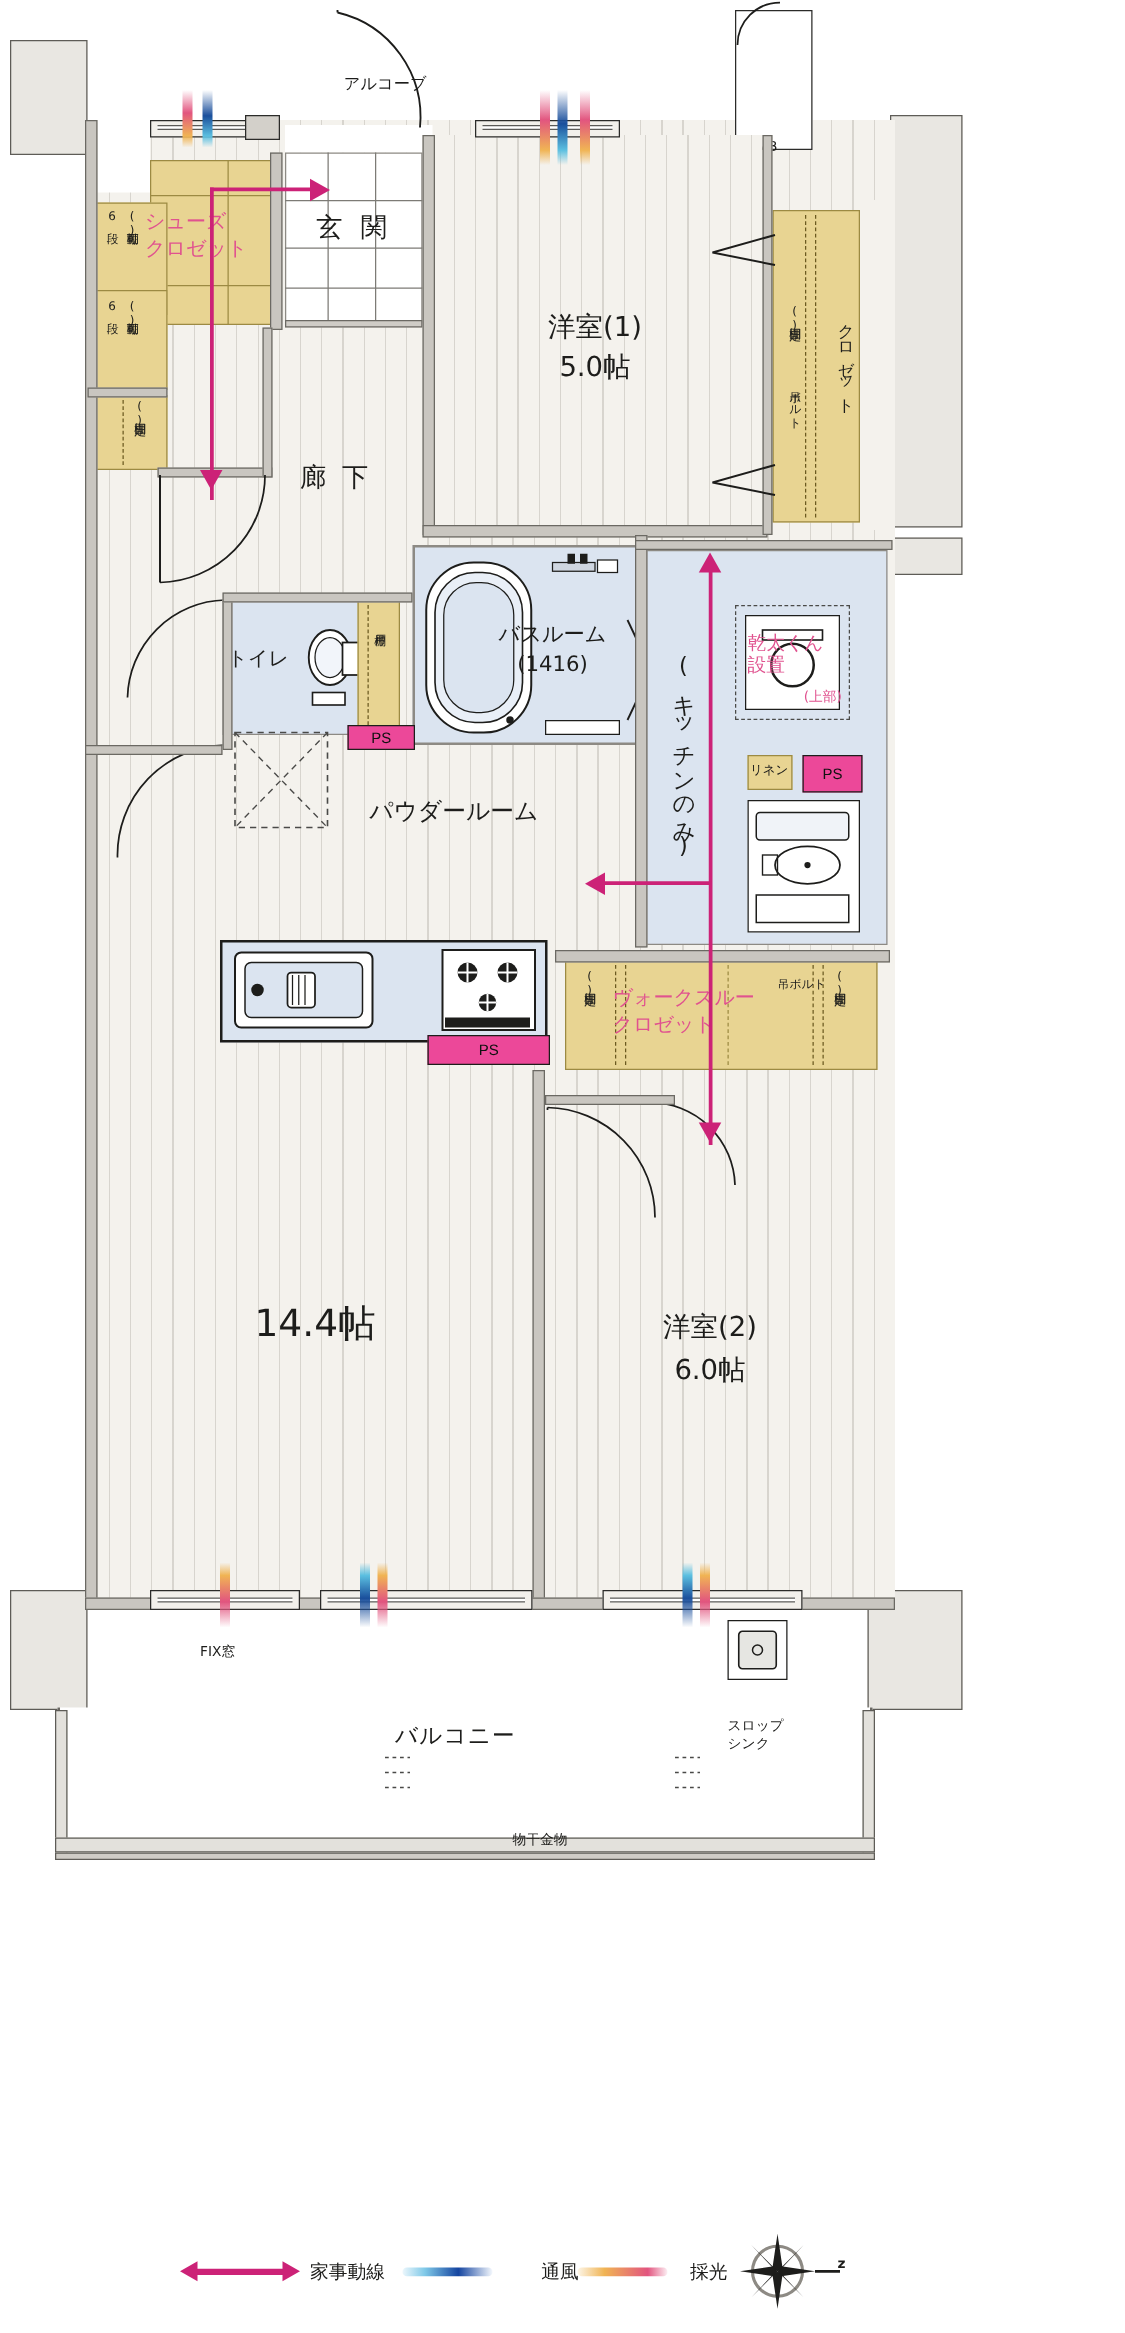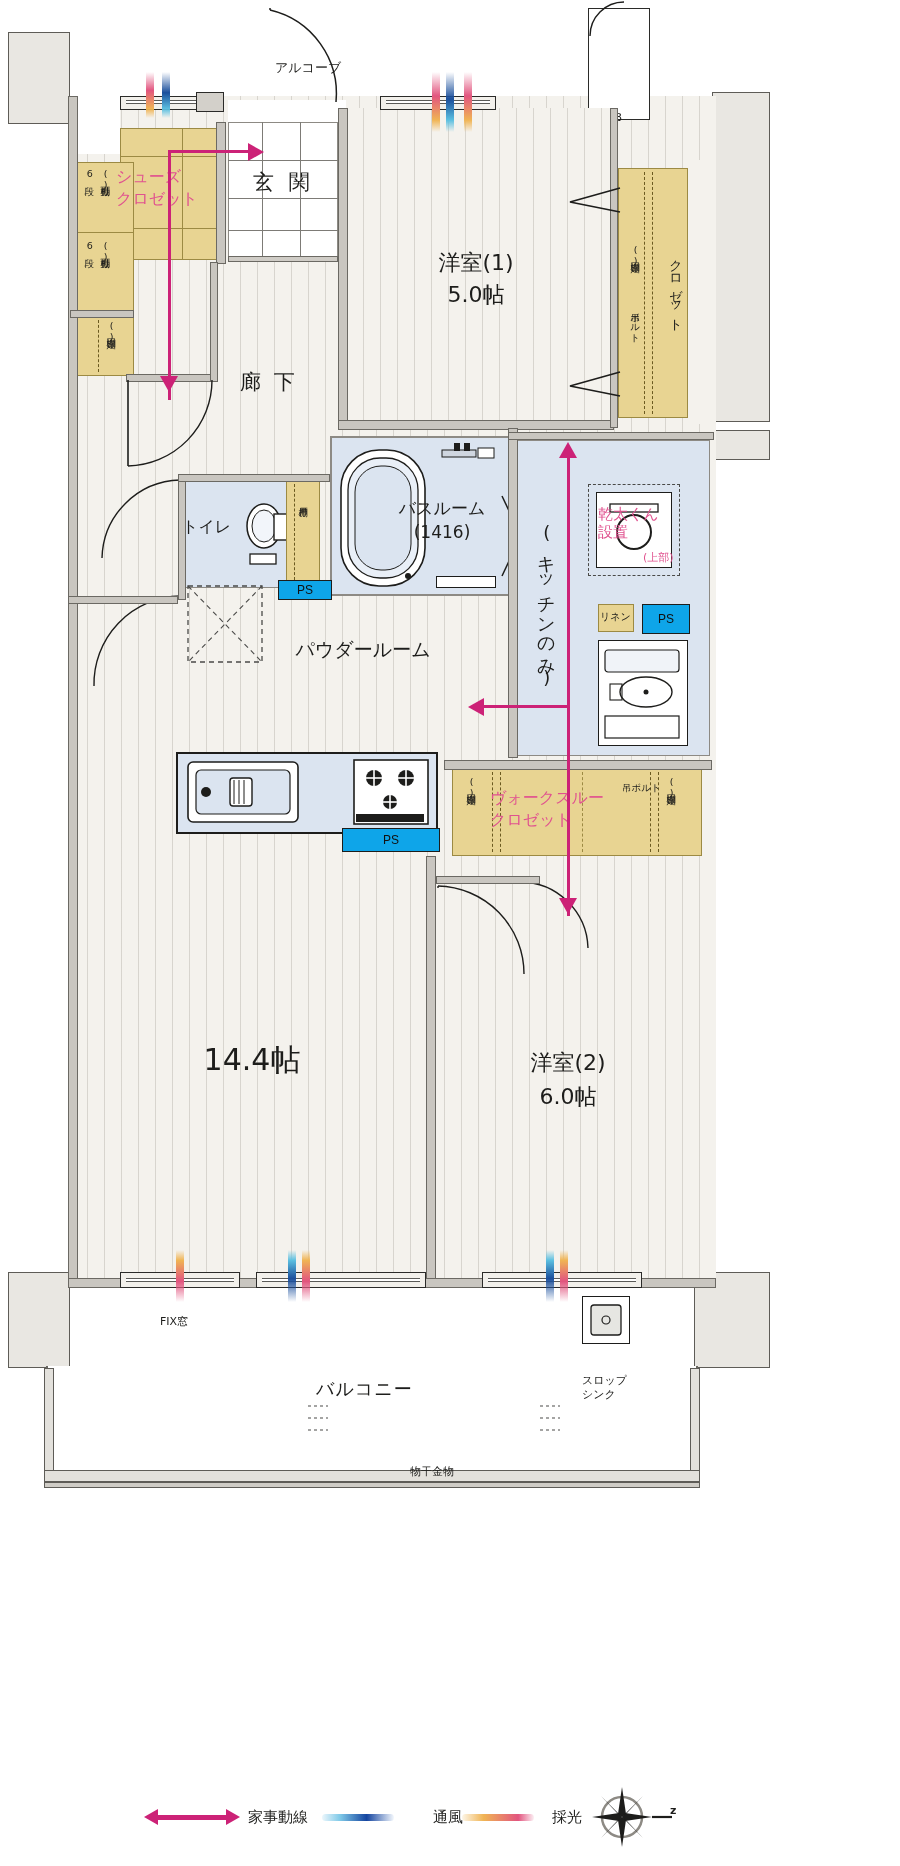--- a/index.html
+++ b/index.html
@@ -60,21 +60,21 @@
   
   #legend{position:absolute;left:0;top:1782px;width:767px;height:70px;}
   .lg-item{position:absolute;font-size:15px;color:#1d1d1b;
            font-family:"DejaVu Sans","Liberation Sans",sans-serif;}
   .lg-bar-flow{position:absolute;height:5px;background:#cc2277;}
   .lg-bar-vent{position:absolute;height:7px;border-radius:4px;
     background:linear-gradient(to right,rgba(130,200,235,.15),#7fc9e8 25%,#1545a0 62%,rgba(200,220,245,.2));}
   .lg-bar-light{position:absolute;height:7px;border-radius:4px;
     background:linear-gradient(to right,rgba(245,210,140,.2),#f0b454 30%,#e2557f 78%,rgba(235,150,180,.15));}
 
-  .ps{position:absolute;background:#0ea5e9;border:1.4px solid #1d1d1b;
+  .ps{position:absolute;background:#ec4899;border:1.4px solid #1d1d1b;
       display:flex;align-items:center;justify-content:center;
       font-size:12px;font-family:"Liberation Sans",sans-serif;color:#111;}
 </style>
 </head>
 <body>
 
 <div id="stage">
 
   <div class="abs outerpad" style="left:8px;top:32px;width:62px;height:92px;border:1.6px solid #5e5c57;"></div>
   <div class="abs outerpad" style="left:8px;top:1272px;width:62px;height:96px;border:1.6px solid #5e5c57;"></div>

